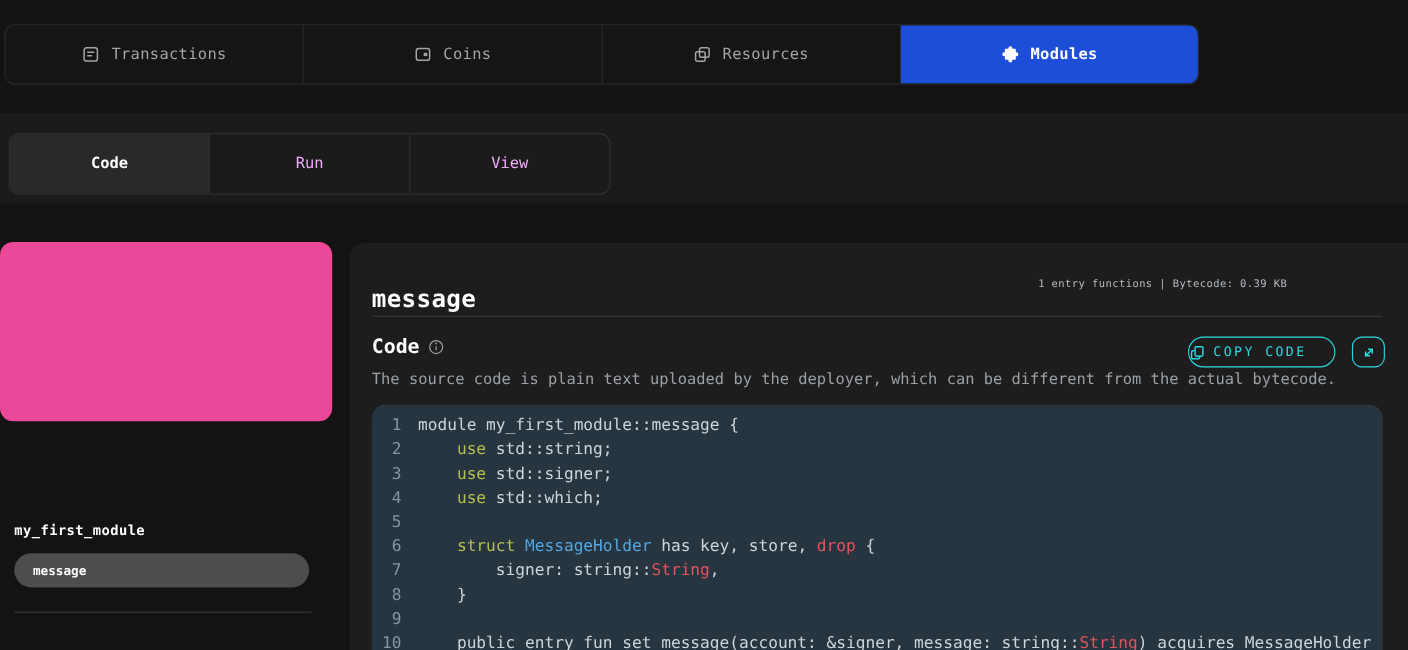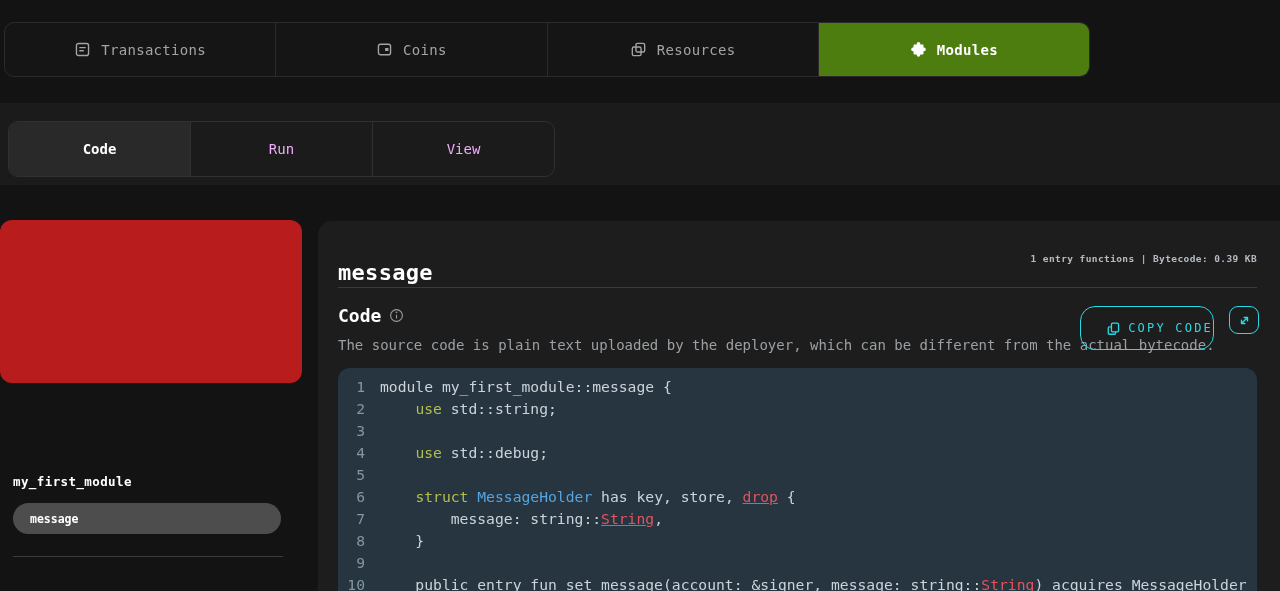--- a/index.html
+++ b/index.html
@@ -21,76 +21,76 @@
   .topnav{
     position:absolute;left:4px;top:22px;width:1086px;height:55px;
     display:flex;border:1px solid #2b2b2b;border-radius:10px;background:#151515;overflow:hidden;
     box-sizing:border-box;
   }
   .topnav .tab{
     flex:1;display:flex;align-items:center;justify-content:center;gap:10px;
     color:#a4a4a4;font-size:14px;letter-spacing:.3px;border-right:1px solid #2b2b2b;cursor:pointer;
   }
   .topnav .tab:last-child{border-right:none;}
-  .topnav .tab.active{background:#4d7c0f;color:#ffffff;font-weight:bold;}
+  .topnav .tab.active{background:#1d4ed8;color:#ffffff;font-weight:bold;}
   .topnav .tab .ticon{display:flex;align-items:center;}
   
   .band{position:absolute;left:0;top:103px;width:1280px;height:82px;background:#1b1b1b;}
   .subnav{
     position:absolute;left:8px;top:121px;width:547px;height:56px;display:flex;
     border:1px solid #303030;border-radius:10px;box-sizing:border-box;
   }
   .subnav .stab{
     flex:1;display:flex;align-items:center;justify-content:center;
     color:#f0abfc;font-size:14px;border-right:1px solid #303030;cursor:pointer;
   }
   .subnav .stab:last-child{border-right:none;}
   .subnav .stab.active{background:#292929;color:#fff;font-weight:bold;border-radius:9px 0 0 9px;}
   
-  .sidebar-card{position:absolute;left:0;top:220px;width:302px;height:163px;background:#b91c1c;border-radius:12px;}
+  .sidebar-card{position:absolute;left:0;top:220px;width:302px;height:163px;background:#ec4899;border-radius:12px;}
   .module-name{position:absolute;left:13px;top:254px;color:#fff;font-size:12.5px;font-weight:bold;letter-spacing:.4px;}
   .fn-pill{
     position:absolute;left:13px;top:283px;width:268px;height:31px;border-radius:16px;background:#4d4d4d;
     display:flex;align-items:center;padding-left:17px;box-sizing:border-box;
     color:#fff;font-size:11.5px;font-weight:bold;cursor:pointer;
   }
   .side-divider{position:absolute;left:13px;top:336px;width:270px;border-top:1px solid #3a3a3a;}
   
   .main-card{position:absolute;left:318px;top:221px;width:970px;height:380px;background:#1d1d1d;border-radius:14px 0 0 0;}
   .main-title{position:absolute;left:338px;top:245px;color:#fff;font-size:22px;font-weight:bold;letter-spacing:.3px;}
-  .module-meta{position:absolute;left:857px;top:253px;width:400px;text-align:right;color:#b5bbc1;font-size:9.5px;letter-spacing:.4px;font-weight:bold;}
+  .module-meta{position:absolute;left:857px;top:253px;width:400px;text-align:center;color:#b5bbc1;font-size:9.5px;letter-spacing:.4px;}
   .main-divider{position:absolute;left:338px;top:287px;width:919px;border-top:1px solid #3a3a3a;}
   .code-head{position:absolute;left:338px;top:305px;display:flex;align-items:center;gap:8px;}
   .code-head .hd{color:#fff;font-size:18px;font-weight:bold;}
   .code-head .info{color:#9b9b9b;display:flex;align-items:center;}
   .desc{position:absolute;left:338px;top:337px;color:#9aa0a5;font-size:14px;}
   .copy-btn{
-    position:absolute;left:1080px;top:306px;width:134px;height:44px;border:1.5px solid var(--cyan);
-    border-radius:15px;box-sizing:border-box;display:flex;align-items:center;justify-content:flex-end;gap:7px;
+    position:absolute;left:1080px;top:306px;width:134px;height:28px;border:1.5px solid var(--cyan);
+    border-radius:15px;box-sizing:border-box;display:flex;align-items:center;justify-content:flex-start;gap:7px;
     color:var(--cyan);font-size:12px;letter-spacing:2.2px;background:transparent;cursor:pointer;
     font-family:inherit;padding:0;
   }
   .expand-btn{
     position:absolute;left:1229px;top:306px;width:30px;height:28px;border:1.5px solid var(--cyan);
     border-radius:9px;box-sizing:border-box;display:flex;align-items:center;justify-content:center;
     color:var(--cyan);background:transparent;cursor:pointer;padding:0;
   }
   
   .codeblock{
     position:absolute;left:338px;top:368px;width:919px;height:223px;background:var(--code-bg);
     border-radius:12px 12px 0 0;overflow:hidden;padding-top:8px;box-sizing:border-box;
     font-size:14.7px;line-height:22px;
   }
   .cl{display:flex;height:22px;white-space:pre;}
   .cl .ln{width:27px;flex:0 0 27px;text-align:right;color:var(--tk-ln);}
   .cl .ct{padding-left:15px;}
   .tk-p{color:var(--tk-plain);}
   .tk-k{color:var(--tk-k);}
   .tk-t{color:var(--tk-t);}
-  .tk-r{color:var(--tk-r);text-decoration:underline;}
+  .tk-r{color:var(--tk-r);}
 </style>
 </head>
 <body>
 
 <nav class="topnav" id="topnav">
     <div class="tab">
       <span class="ticon">
         <svg viewBox="0 0 16 16" width="17" height="17" fill="none" stroke="currentColor" stroke-width="1.3">
           <rect x="2.3" y="2.3" width="11.4" height="11.4" rx="2"></rect>
           <path d="M5 6.2h6M5 9.2h4.2"></path>
@@ -172,21 +172,21 @@
   <span style="display:flex">
     <svg viewBox="0 0 16 16" width="15" height="15" fill="none" stroke="currentColor" stroke-width="1.5" stroke-linecap="round" stroke-linejoin="round">
       <path d="M4.8 11.2 11.2 4.8M7.6 4.8h3.6v3.6M8.4 11.2H4.8V7.6"></path>
     </svg>
   </span>
 </button>
 
 <div class="codeblock" id="codeblock">
     <div class="cl"><span class="ln">1</span><span class="ct"><span class="tk-p">module my_first_module::message {</span></span></div>
     <div class="cl"><span class="ln">2</span><span class="ct"><span class="tk-p">    </span><span class="tk-k">use</span><span class="tk-p"> std::string;</span></span></div>
-    <div class="cl"><span class="ln">3</span></div>
-    <div class="cl"><span class="ln">4</span><span class="ct"><span class="tk-p">    </span><span class="tk-k">use</span><span class="tk-p"> std::debug;</span></span></div>
+    <div class="cl"><span class="ln">3</span><span class="ct"><span class="tk-p">    </span><span class="tk-k">use</span><span class="tk-p"> std::signer;</span></span></div>
+    <div class="cl"><span class="ln">4</span><span class="ct"><span class="tk-p">    </span><span class="tk-k">use</span><span class="tk-p"> std::which;</span></span></div>
     <div class="cl"><span class="ln">5</span><span class="ct"></span></div>
     <div class="cl"><span class="ln">6</span><span class="ct"><span class="tk-p">    </span><span class="tk-k">struct</span><span class="tk-p"> </span><span class="tk-t">MessageHolder</span><span class="tk-p"> has key, store, </span><span class="tk-r">drop</span><span class="tk-p"> {</span></span></div>
-    <div class="cl"><span class="ln">7</span><span class="ct"><span class="tk-p">        message: string::</span><span class="tk-r">String</span><span class="tk-p">,</span></span></div>
+    <div class="cl"><span class="ln">7</span><span class="ct"><span class="tk-p">        signer: string::</span><span class="tk-r">String</span><span class="tk-p">,</span></span></div>
     <div class="cl"><span class="ln">8</span><span class="ct"><span class="tk-p">    }</span></span></div>
     <div class="cl"><span class="ln">9</span><span class="ct"></span></div>
     <div class="cl"><span class="ln">10</span><span class="ct"><span class="tk-p">    public entry fun set_message(account: &amp;signer, message: string::</span><span class="tk-r">String</span><span class="tk-p">) acquires MessageHolder {</span></span></div>
   </div>
 
 </body></html>

